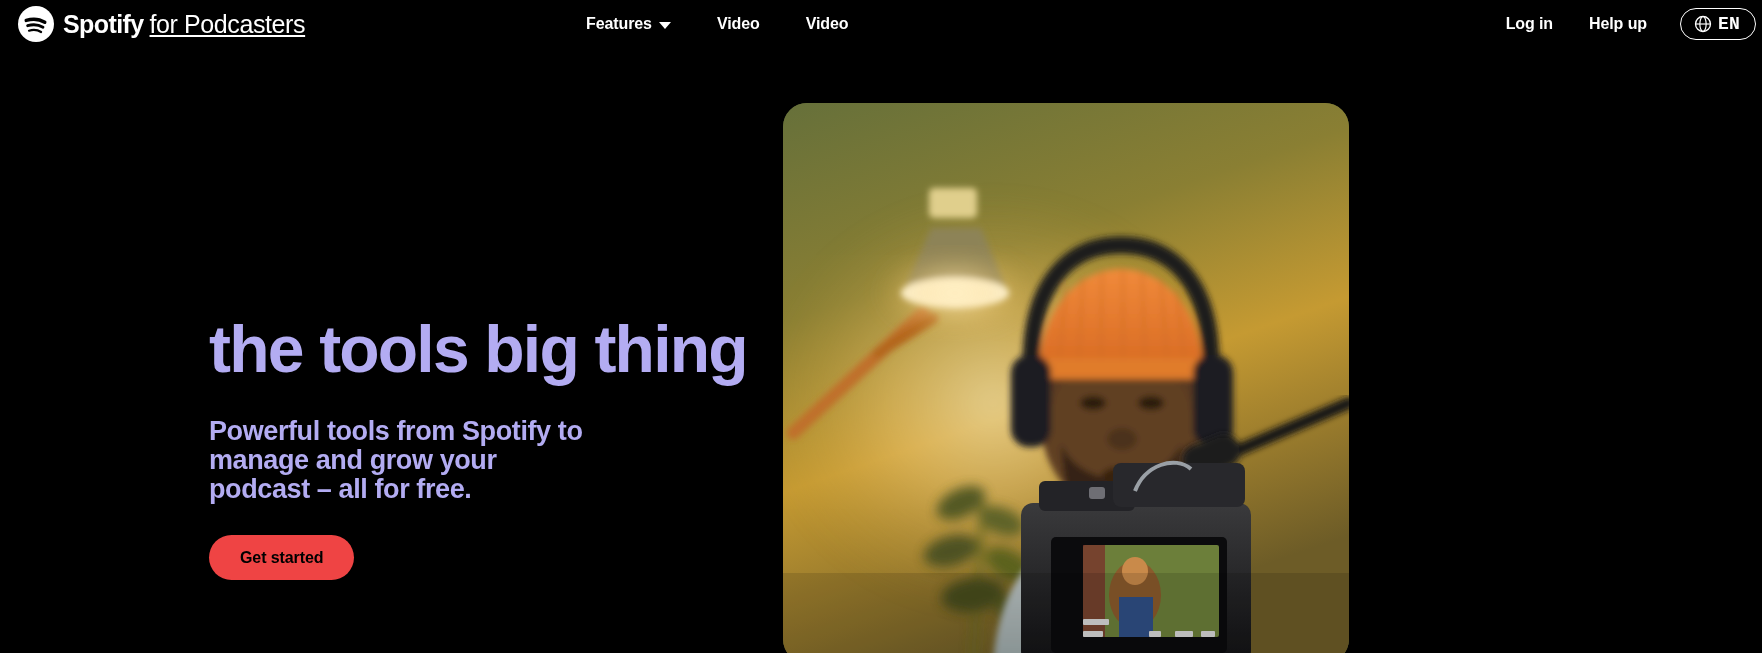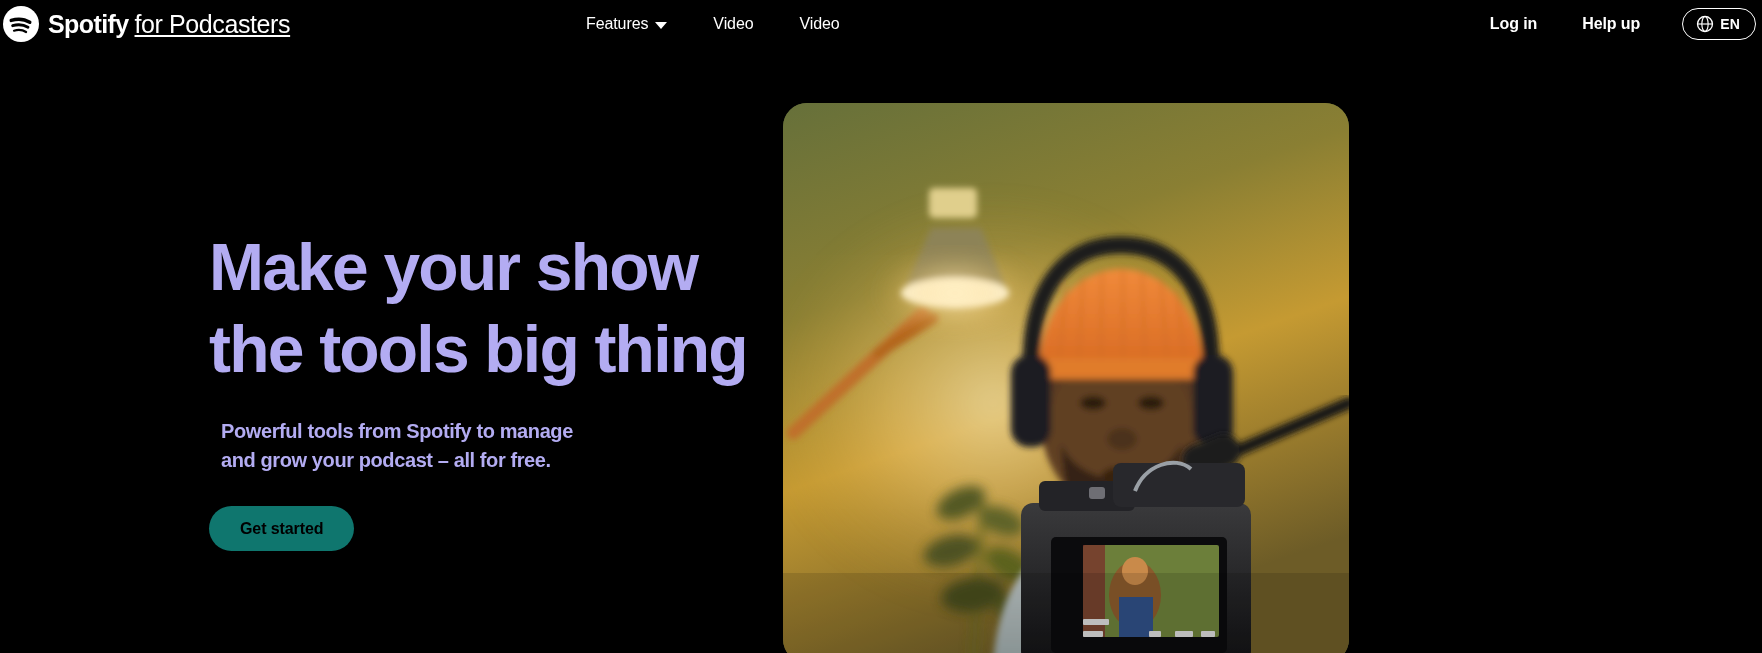--- a/index.html
+++ b/index.html
@@ -27,21 +27,21 @@
     height: 48px;
     display: flex;
     align-items: center;
     z-index: 30;
   }
 
   .brand {
     display: flex;
     align-items: center;
     gap: 9px;
-    padding-left: 3px;
+    padding-left: 18px;
     height: 48px;
     cursor: pointer;
   }
 
   .spotify-mark {
     width: 36px; height: 36px;
     flex: 0 0 36px;
     display: block;
   }
 
@@ -76,21 +76,21 @@
     align-items: center;
     gap: 0px;
   }
 
   .nav-item {
     display: flex;
     align-items: center;
     gap: 7px;
     color: #ffffff;
     font-size: 16px;
-    font-weight: 400;
+    font-weight: 700;
     letter-spacing: -0.1px;
     padding: 0 23px;
     height: 48px;
     cursor: pointer;
     white-space: nowrap;
   }
   .nav-item:first-child { padding-left: 17px; }
 
   .caret {
     width: 0; height: 0;
@@ -102,21 +102,21 @@
     top: 1px;
   }
 
   .nav-right {
     position: absolute;
     right: 6px;
     top: 0;
     height: 48px;
     display: flex;
     align-items: center;
-    gap: 13px;
+    gap: 4px;
   }
 
   .auth-link {
     color: #ffffff;
     font-size: 16px;
     font-weight: 700;
     letter-spacing: -0.1px;
     padding: 0 16px;
     height: 48px;
     display: flex;
@@ -132,24 +132,25 @@
     border-radius: 999px;
     display: flex;
     align-items: center;
     gap: 6px;
     padding: 0 15px 0 13px;
     cursor: pointer;
   }
   .globe-icon { width: 18px; height: 18px; display: block; }
   .lang-label {
     color: #ffffff;
-    font-size: 14px;
+    font-size: 18px;
     font-weight: 700;
     letter-spacing: 0.2px;
     line-height: 1;
+    font-family: Liberation Mono, monospace;
   }
 
   
   .hero-copy {
     position: absolute;
     left: 209px;
     top: 226px;
     width: 560px;
   }
 
@@ -158,36 +159,35 @@
     font-size: 66px;
     line-height: 82px;
     font-weight: 700;
     letter-spacing: -1.8px;
     white-space: nowrap;
   }
 
   .subhead {
     margin-top: 27px;
     color: #B3ACF2;
-    font-size: 20px;
+    font-size: 27px;
     line-height: 29px;
     font-weight: 700;
     letter-spacing: -0.4px;
     max-width: 380px;
-    margin-left: 12px;
   }
 
   .cta {
     margin-top: 31px;
     display: inline-flex;
     align-items: center;
     justify-content: center;
     height: 45px;
     padding: 0 31px;
-    background: #0f766e;
+    background: #ef4444;
     color: #000000;
     border: none;
     border-radius: 999px;
     font-family: "Liberation Sans", sans-serif;
     font-size: 16px;
     font-weight: 700;
     letter-spacing: -0.1px;
     cursor: pointer;
   }
 
@@ -247,21 +247,21 @@
           <ellipse cx="10" cy="10" rx="3.5" ry="8.3" fill="none" stroke="#fff" stroke-width="1.3"></ellipse>
           <line x1="1.7" y1="10" x2="18.3" y2="10" stroke="#fff" stroke-width="1.3"></line>
         </svg>
         <span class="lang-label">EN</span>
       </div>
     </div>
   </header>
 
   <section class="hero-copy">
     <h1 class="headline">
-      <span>Make your show</span><br>
+      <br>
       <span>the tools big thing</span>
     </h1>
     <p class="subhead">Powerful tools from Spotify to manage and grow your podcast – all for free.</p>
     <button class="cta">Get started</button>
   </section>
 
   <figure class="hero-media">
     <svg viewBox="0 0 566 560" preserveAspectRatio="xMidYMid slice">
       <defs>
         <linearGradient id="wall" x1="0" y1="0" x2="0.35" y2="1">

